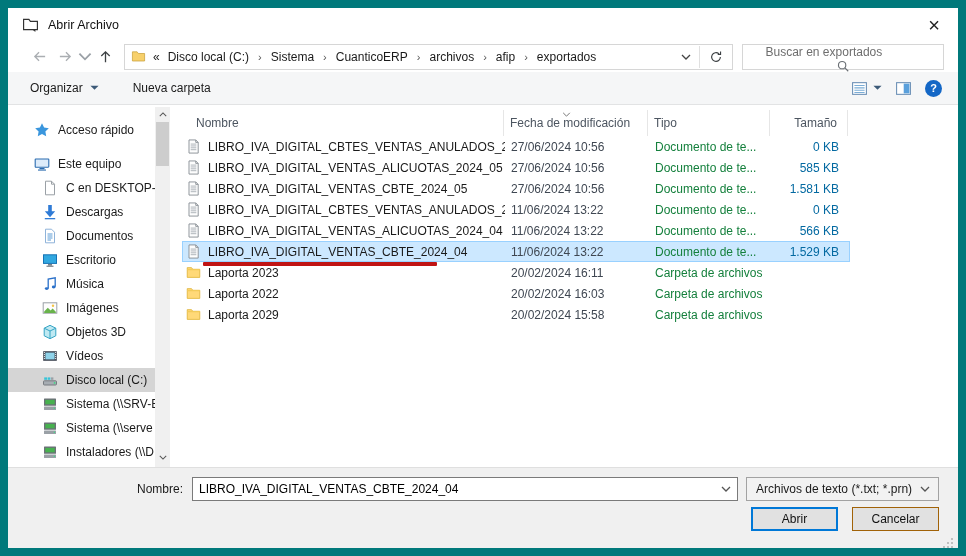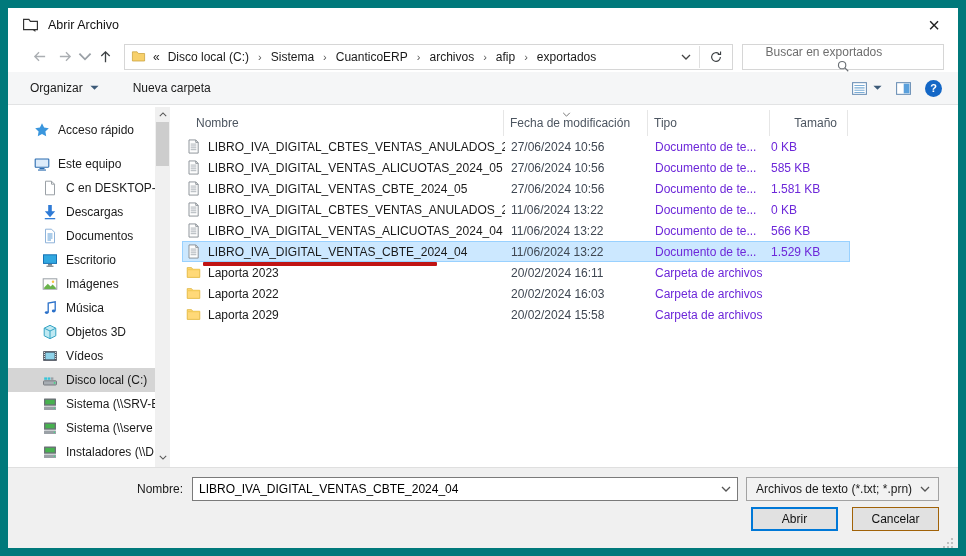--- a/index.html
+++ b/index.html
@@ -75,22 +75,22 @@
   .h-type { width:122px; padding-left:6px; }
   .h-size { width:78px; justify-content:flex-end; padding-right:10px; }
   .sort-ind { position:absolute; top:0px; left:58px; color:#777; line-height:6px; }
 
   .row { display:flex; height:21px; align-items:center; border:1px solid transparent; width:668px; }
   .row.sel { background:#cce8ff; border-color:#99d1ff; }
   .c-name { width:322px; display:flex; align-items:center; padding-left:3px; overflow:hidden; white-space:nowrap; }
   .f-icon { width:15px; height:15px; margin-right:7px; flex:0 0 auto; display:inline-flex; }
   .f-icon svg { width:15px; height:15px; }
   .c-date { width:144px; padding-left:6px; color:#3f4752; white-space:nowrap; }
-  .c-type { width:122px; padding-left:6px; color:#6d28d9; white-space:nowrap; overflow:hidden; }
-  .c-size { width:78px; padding-right:10px; color:#6d28d9; white-space:nowrap; }
+  .c-type { width:122px; padding-left:6px; color:#15803d; white-space:nowrap; overflow:hidden; }
+  .c-size { width:78px; text-align:right; padding-right:10px; color:#0369a1; white-space:nowrap; }
   .red-line { position:absolute; left:33px; top:157px; width:234px; height:4px;
     background:var(--annot,#c01414); border-radius:1px; }
 
   
   .footer { flex:0 0 81px; background:#f0f0f0; border-top:1px solid #dfdfdf; padding:9px 19px 0 0; }
   .frow1 { display:flex; align-items:center; height:24px; }
   .name-label { width:184px; text-align:right; padding-right:9px; color:#1a1a1a; }
   .name-combo { flex:1; height:24px; background:#fff; border:1px solid #7a7a7a;
     display:flex; align-items:center; padding:0 6px; }
   .name-combo input { border:none; outline:none; flex:1; font:inherit; background:transparent; min-width:0; }
@@ -262,36 +262,36 @@
               <rect x="1.5" y="2.8" width="13" height="8.6" fill="#31a8e0" stroke="#1673b5"></rect>
               <rect x="6" y="12.2" width="4" height="1.3" fill="#5a646e"></rect>
               <rect x="4.5" y="13.7" width="7" height="1" fill="#5a646e"></rect>
             </svg>
           </span>
           <span class="s-label">Escritorio</span>
         </div>
         <div class="side-item lvl1">
           <span class="s-icon">
             <svg viewBox="0 0 16 16">
+              <path d="M6.2 12.5V3l7-1.2v9" stroke="#2a70c9" stroke-width="1.3" fill="none"></path>
+              <ellipse cx="4.7" cy="12.6" rx="1.9" ry="1.4" fill="#2a70c9"></ellipse>
+              <ellipse cx="11.7" cy="11" rx="1.9" ry="1.4" fill="#2a70c9"></ellipse>
+            </svg>
+          </span>
+          <span class="s-label">Música</span>
+        </div>
+        <div class="side-item lvl1">
+          <span class="s-icon">
+            <svg viewBox="0 0 16 16">
               <rect x="1.2" y="2.8" width="13.6" height="10.4" fill="#fdfdfd" stroke="#9aa0a6"></rect>
               <path d="M2.2 11.5l3.6-3.8 2.8 2.9 2-2 3.2 3.1v1.4H2.2z" fill="#69b34b"></path>
               <circle cx="11" cy="5.8" r="1.2" fill="#f6c445"></circle>
             </svg>
           </span>
           <span class="s-label">Imágenes</span>
-        </div>
-        <div class="side-item lvl1">
-          <span class="s-icon">
-            <svg viewBox="0 0 16 16">
-              <path d="M6.2 12.5V3l7-1.2v9" stroke="#2a70c9" stroke-width="1.3" fill="none"></path>
-              <ellipse cx="4.7" cy="12.6" rx="1.9" ry="1.4" fill="#2a70c9"></ellipse>
-              <ellipse cx="11.7" cy="11" rx="1.9" ry="1.4" fill="#2a70c9"></ellipse>
-            </svg>
-          </span>
-          <span class="s-label">Música</span>
         </div>
         <div class="side-item lvl1">
           <span class="s-icon">
             <svg viewBox="0 0 16 16">
               <path d="M8 1.3l5.8 2.9v7.6L8 14.7l-5.8-2.9V4.2z" fill="#bfe9f2" stroke="#35a4c4"></path>
               <path d="M2.2 4.2L8 7l5.8-2.8M8 7v7.7" fill="none" stroke="#35a4c4"></path>
             </svg>
           </span>
           <span class="s-label">Objetos 3D</span>
         </div>

